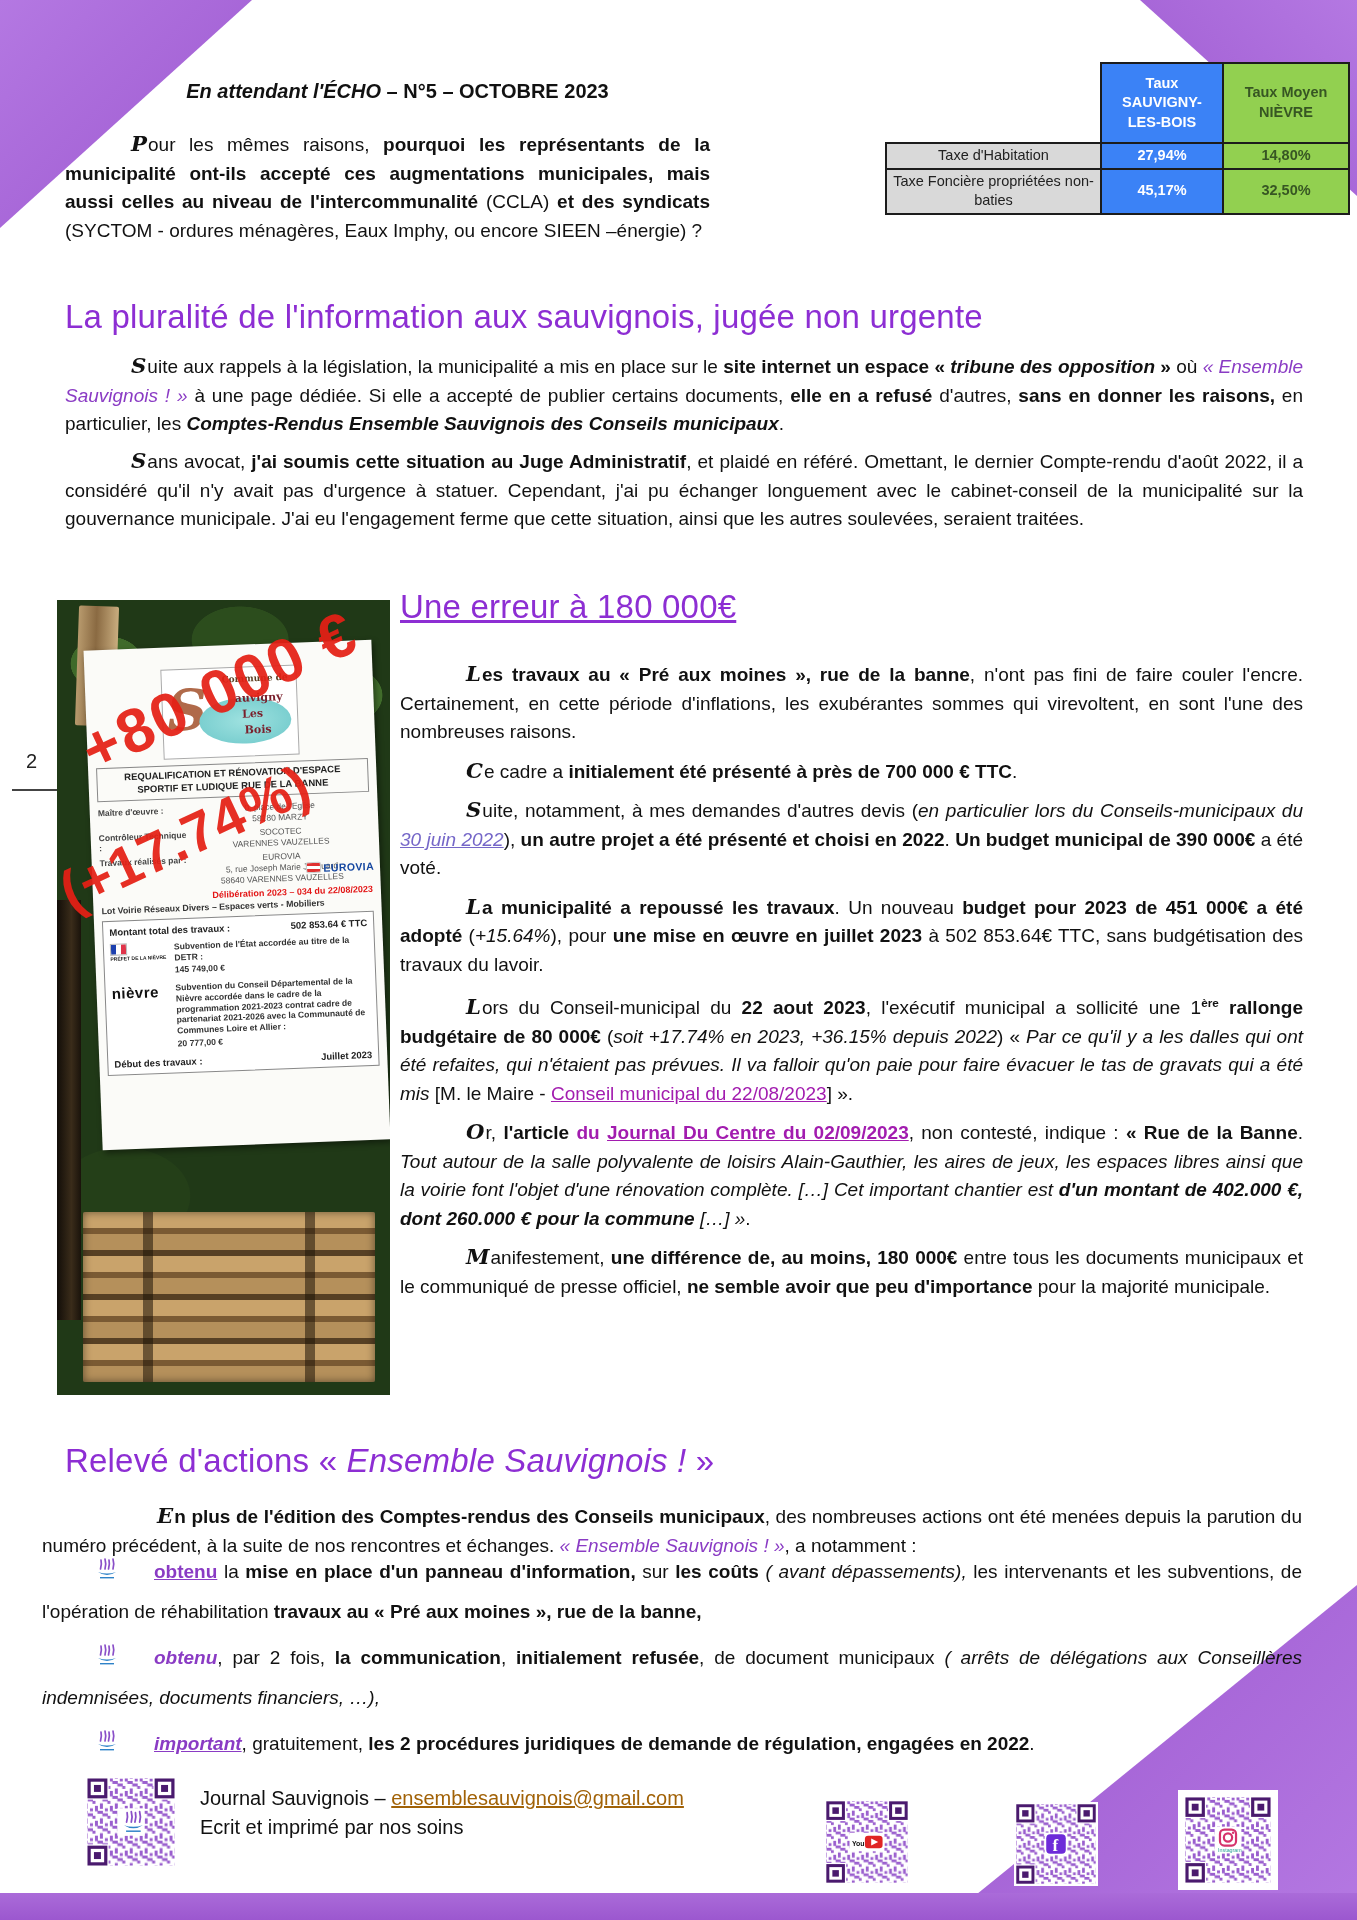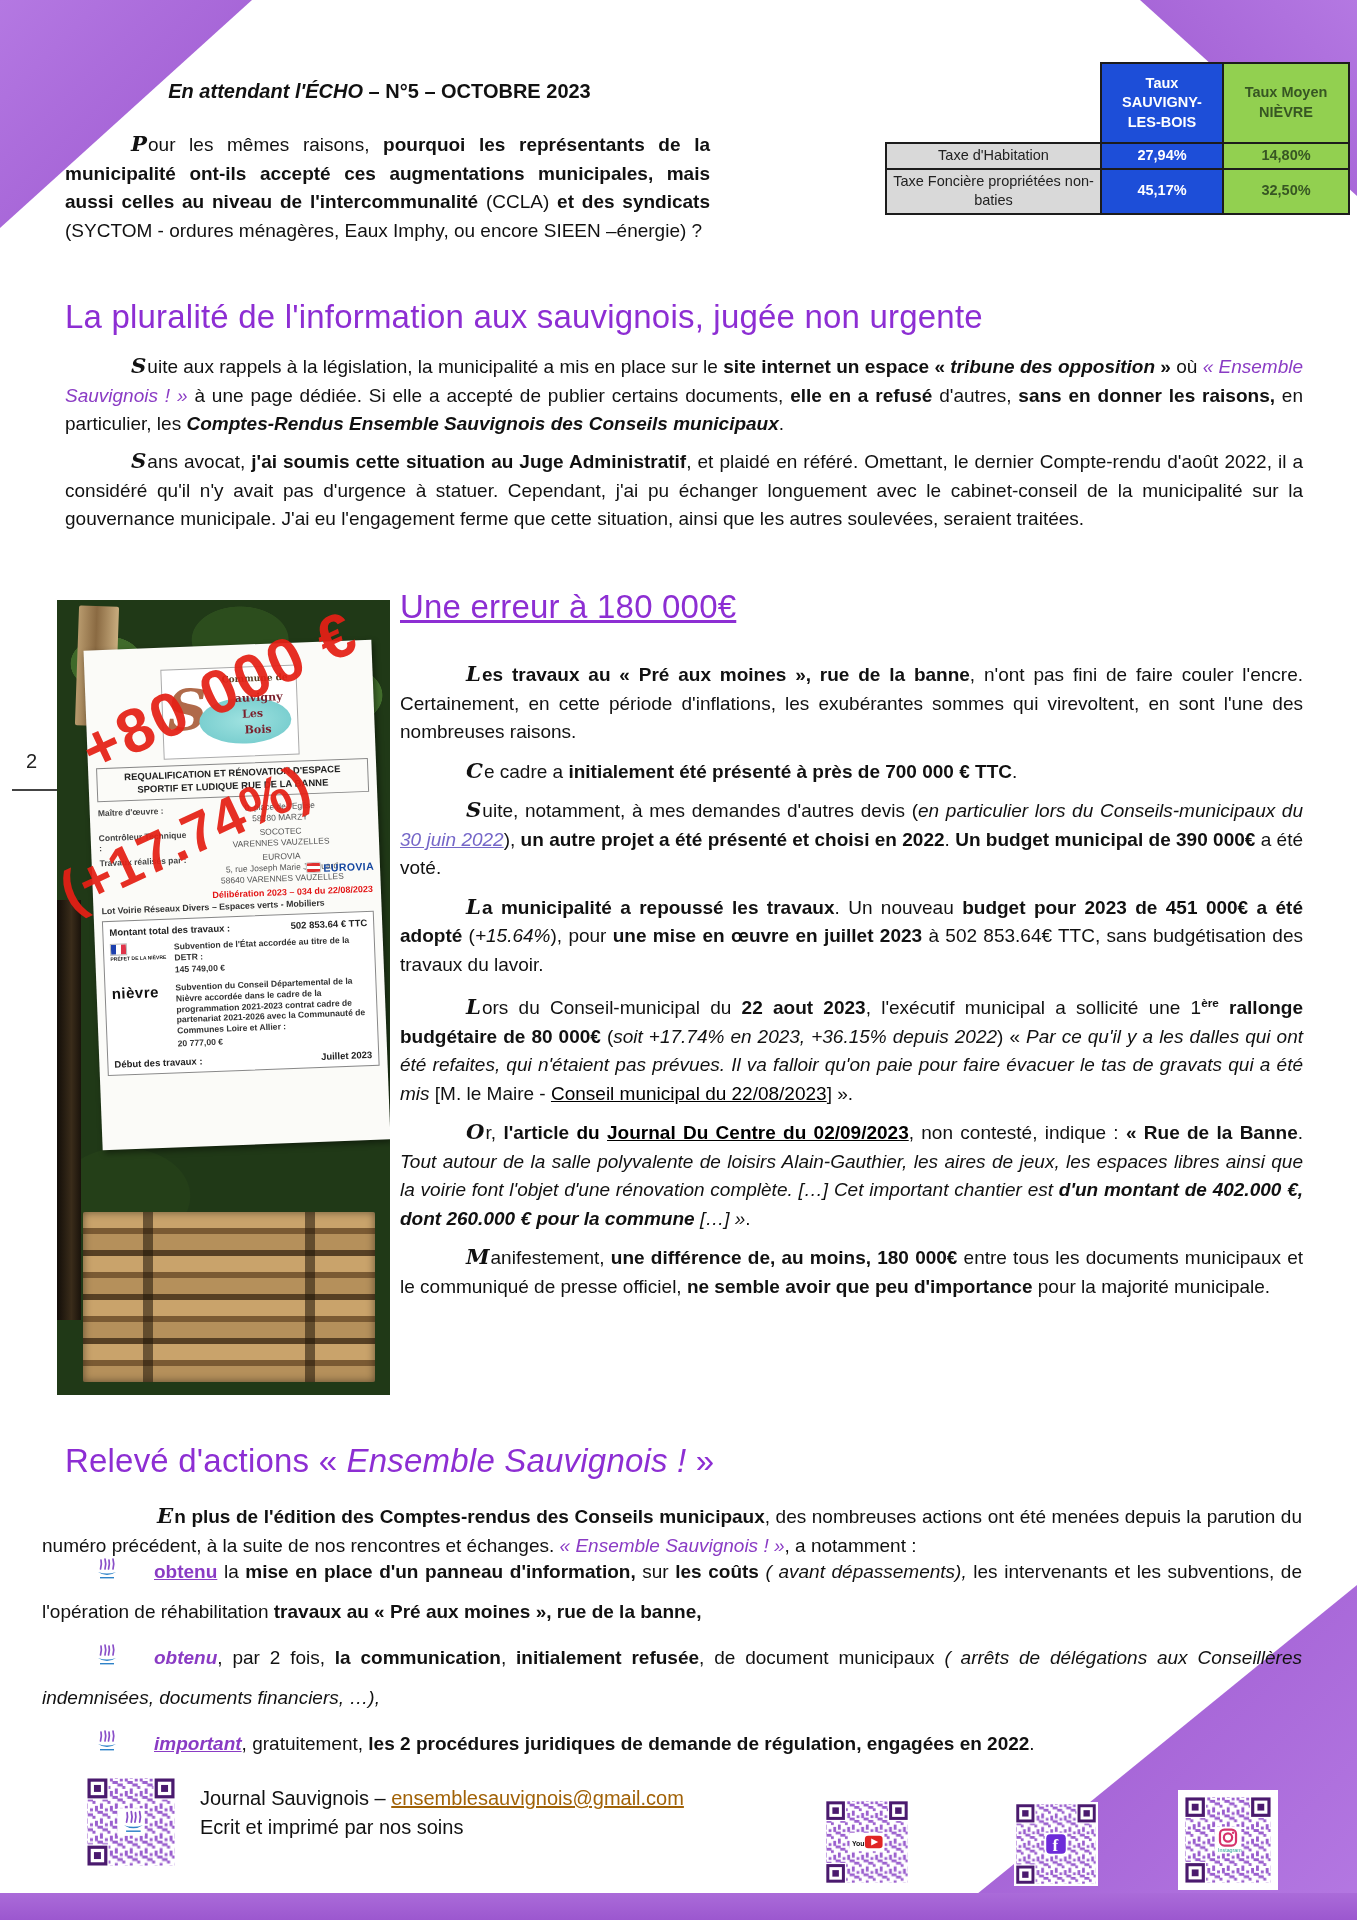--- a/index.html
+++ b/index.html
@@ -13,34 +13,34 @@
   .tri-tr{left:1140px;top:0;width:217px;height:196px;
           background:linear-gradient(225deg,#b478e2,#9c57cf);
           clip-path:polygon(0 0,100% 0,100% 100%);}
   .tri-br{left:945px;top:1585px;width:412px;height:335px;
           background:linear-gradient(315deg,#b478e2,#9c57cf);
           clip-path:polygon(100% 0,100% 100%,0 100%);}
   .bottom-strip{position:absolute;left:0;top:1893px;width:1357px;height:27px;
           background:linear-gradient(180deg,#aa6bd9,#9c57cf);z-index:1;}
   
   .b{font-weight:700}.i{font-style:italic}.u{text-decoration:underline}
-  .pu{color:#8a3bc4}.nv{color:#000000}.lk{color:#7567c8}.rd{color:#a16207}
+  .pu{color:#8a3bc4}.nv{color:#a21caf}.lk{color:#7567c8}.rd{color:#a16207}
   .dc{font-family:"DejaVu Serif",serif;font-style:italic;font-size:1.12em;font-weight:600;padding-right:1px}
   .sp{vertical-align:super;font-size:.62em;font-weight:700}
   .abs{position:absolute;z-index:2;}
   .para{text-align:justify;text-indent:66px;font-size:19px;line-height:28.5px;color:#111;margin:0 0 10px 0;}
   .headline{font-size:20px;font-weight:600;text-align:center;}
   h1.sec{font-size:33px;font-weight:500;color:#8d2ed3;margin:0;letter-spacing:.2px;}
   .h2big{font-size:38px;text-decoration:underline;}
   
   table.taxtab{border-collapse:collapse;font-size:14.5px;line-height:1.35;}
   table.taxtab td{border:2px solid #1c1c1c;text-align:center;vertical-align:middle;padding:2px 4px;}
   td.ghost{border:none !important;background:transparent;}
   td.labc{background:#d9d9d9;width:205px;font-weight:500;color:#222;}
-  td.redc{background:#1d4ed8;color:#fff;width:112px;font-weight:600;margin-top:38px;}
+  td.redc{background:#3b82f6;color:#fff;width:112px;font-weight:600;margin-top:38px;}
   td.grnc{background:#92d050;color:#375623;width:116px;font-weight:600;}
   tr.hd td{height:74px;font-weight:700;}
   
   .photo{position:absolute;left:57px;top:600px;width:333px;height:795px;z-index:2;overflow:hidden;
      background:
        radial-gradient(60px 45px at 15% 8%,#3f6a2a 0 60%,transparent 61%),
        radial-gradient(80px 55px at 55% 5%,#2c4d1d 0 60%,transparent 61%),
        radial-gradient(70px 50px at 85% 12%,#426f2c 0 60%,transparent 61%),
        radial-gradient(90px 70px at 30% 30%,#335926 0 60%,transparent 61%),
        radial-gradient(90px 70px at 80% 45%,#2a4a1e 0 60%,transparent 61%),
@@ -107,21 +107,21 @@
 </head>
 <body>
 
 <div id="page">
 
   <div class="tri tri-tl"></div>
   <div class="tri tri-tr"></div>
   <div class="tri tri-br"></div>
   <div class="bottom-strip"></div>
 
-  <div class="abs headline" style="left:57px;top:80px;width:645px;"><span class="i">En attendant l'ÉCHO </span><span>– N°5 – OCTOBRE 2023</span></div>
+  <div class="abs headline" style="left:75px;top:80px;width:645px;"><span class="i">En attendant l'ÉCHO </span><span>– N°5 – OCTOBRE 2023</span></div>
 
   <div class="abs para" style="left:65px;top:130px;width:645px;"><span class="dc">P</span><span>our les mêmes raisons, </span><span class="b">pourquoi les représentants de la municipalité ont-ils accepté ces augmentations municipales, mais aussi celles au niveau de l'intercommunalité </span><span>(CCLA) </span><span class="b">et des syndicats </span><span>(SYCTOM - ordures ménagères, Eaux Imphy, ou encore SIEEN –énergie) ?</span></div>
 
   <table class="taxtab abs" style="left:885px;top:62px;">
     <tbody>
         <tr class="hd">
       <td class="ghost"></td>
       <td class="redc">Taux SAUVIGNY- LES-BOIS</td>
       <td class="grnc">Taux Moyen NIÈVRE</td>
     </tr>

